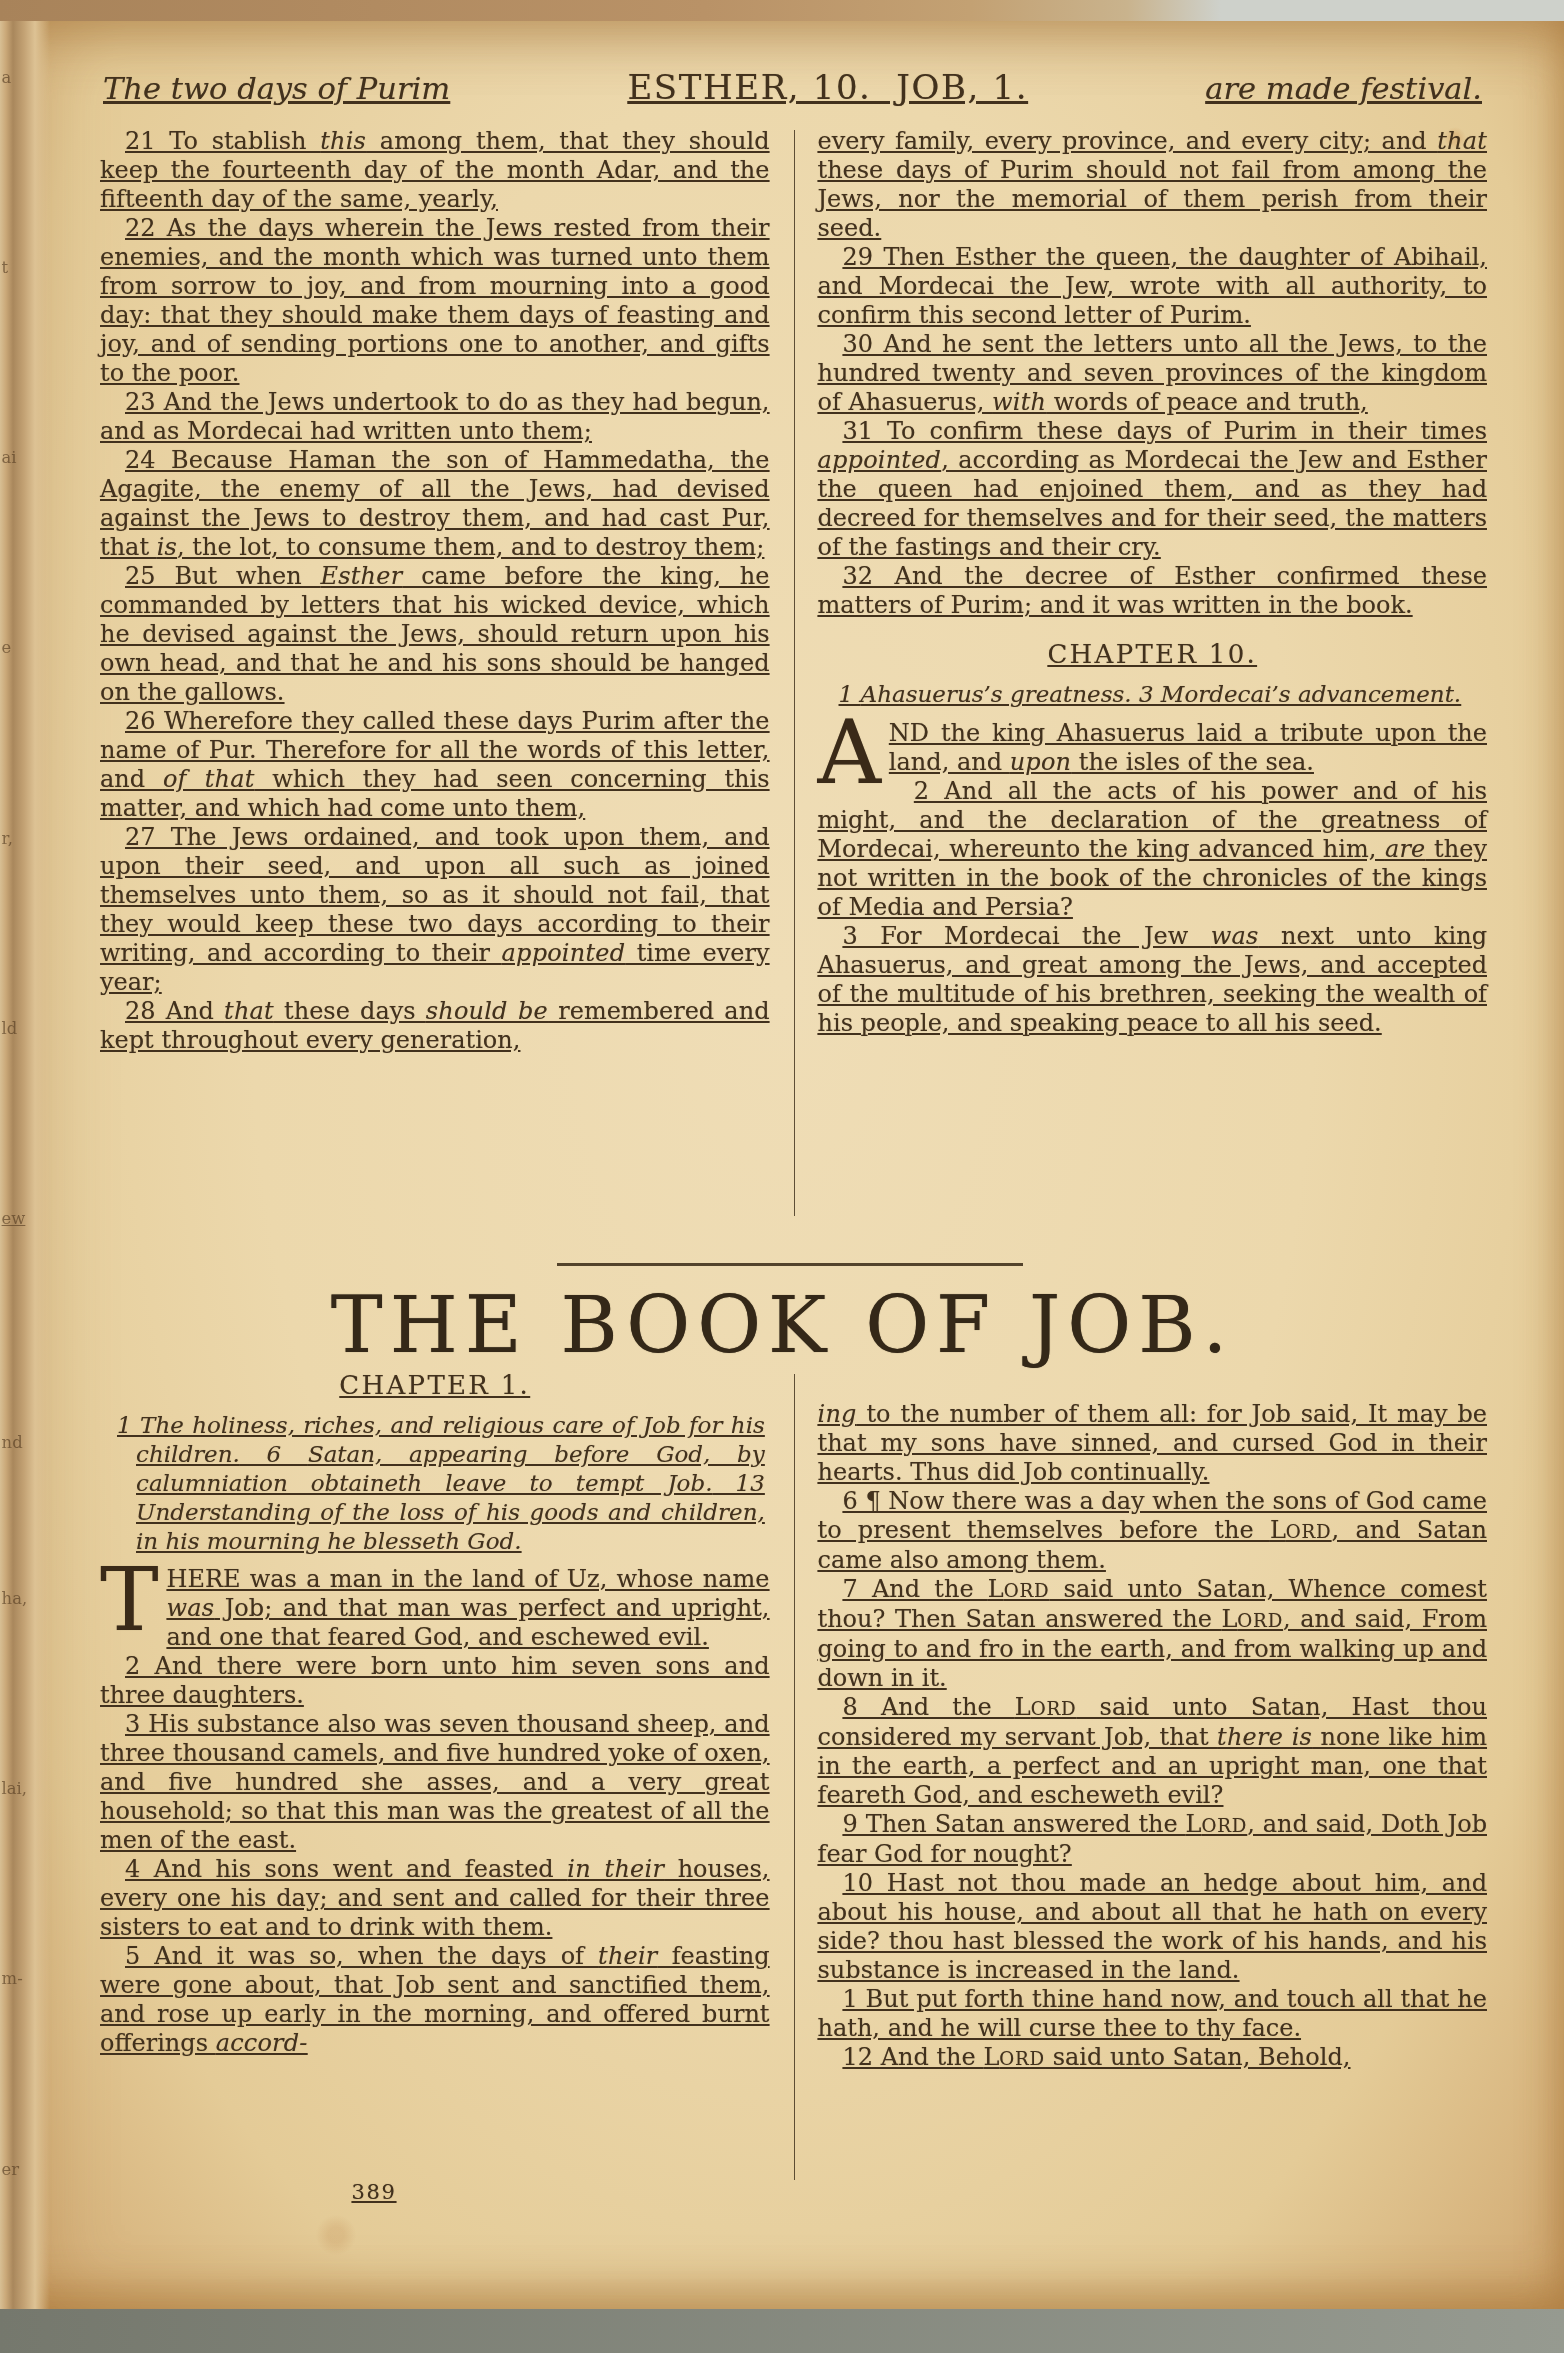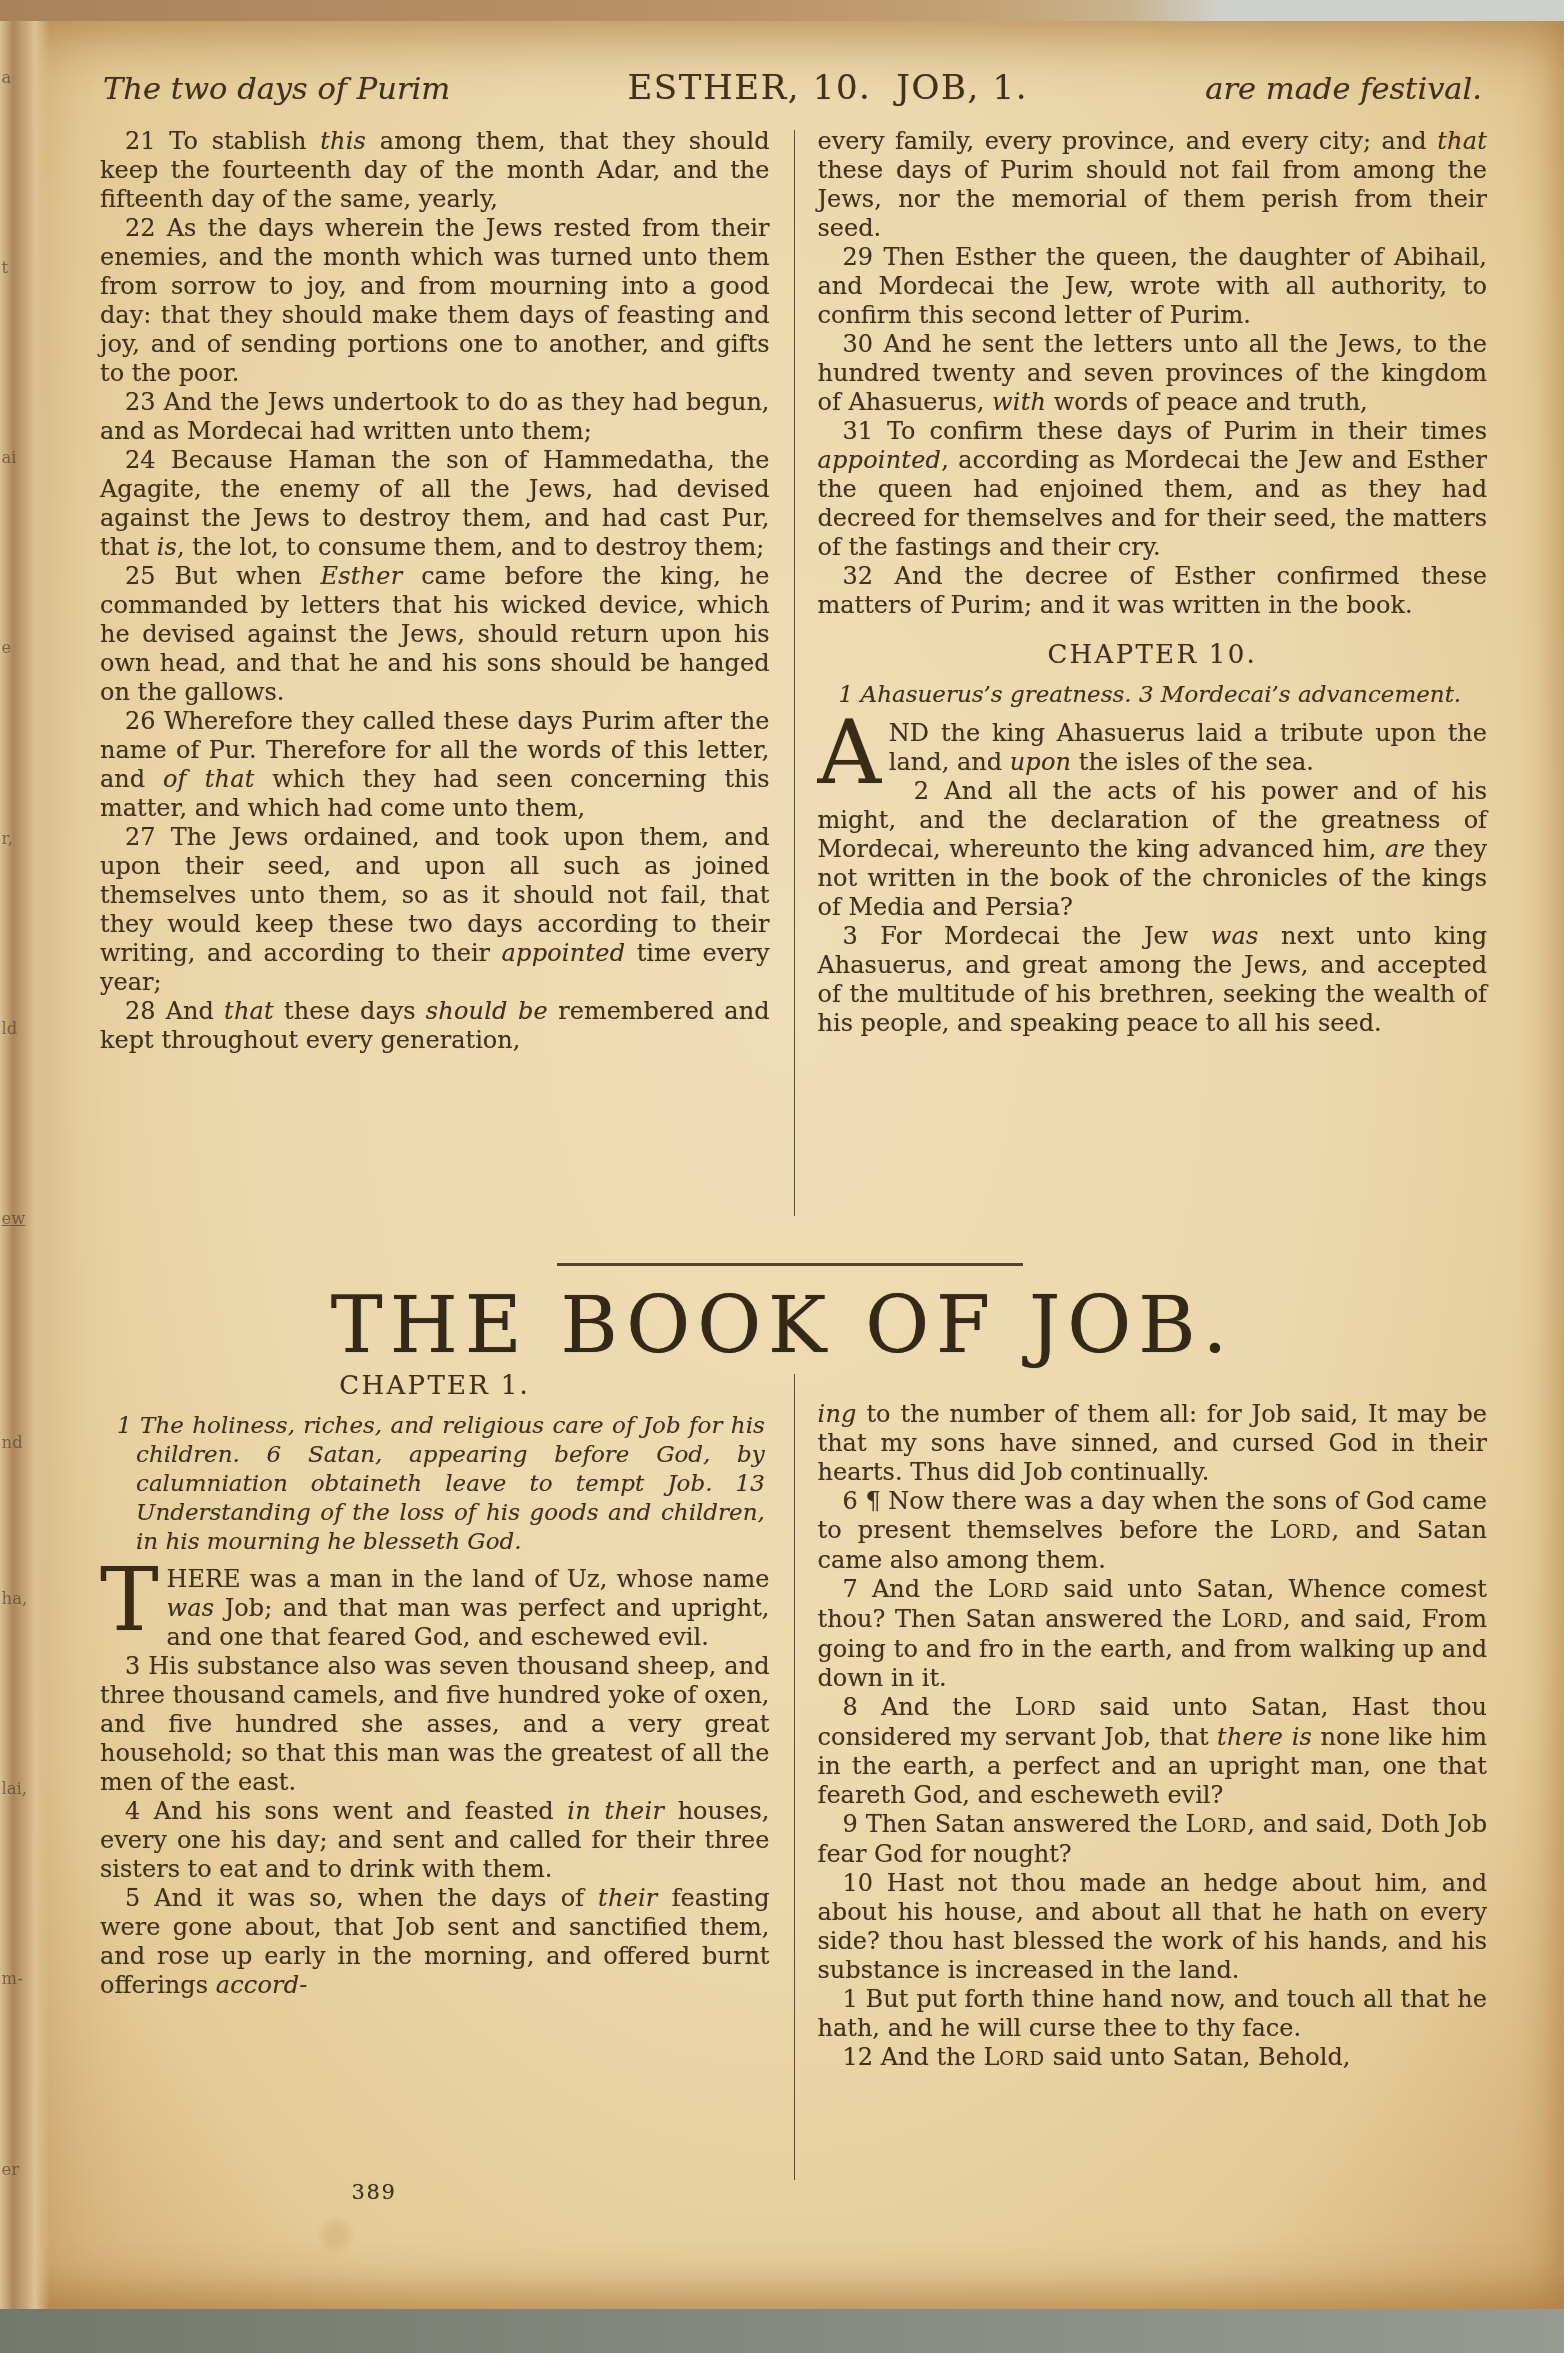--- a/index.html
+++ b/index.html
@@ -24,21 +24,21 @@
   }
   
   .spine{
     position:absolute;left:0;top:21px;bottom:45px;width:50px;
     background:linear-gradient(to right,#d8bf94 0%,#caa878 12%,#a9875c 26%,#c3a274 48%,#ddc294 70%,rgba(228,205,159,0) 100%);
   }
   .spine .frag{
     position:absolute;left:1.6px;color:rgba(80,56,30,.62);font-size:16.4px;
     filter:blur(0.5px);white-space:nowrap;
   }
-  .ink{color:#42311d;}
+  .ink{color:#42311d;text-decoration:underline;}
   
   .header{
     position:absolute;top:67px;left:103px;width:1379px;
     display:flex;align-items:baseline;justify-content:space-between;
     text-shadow:0 0 0.8px rgba(66,49,29,.45);
   }
   .header .side{font-style:italic;font-size:30.5px;}
   .header .center{font-size:34px;letter-spacing:1.6px;white-space:pre;}
   
   .cols{
@@ -141,20 +141,21 @@
 
   <div class="rule"></div>
   <div class="book-title">THE BOOK OF JOB.</div>
 
   <div class="cols job-cols ink">
     <div class="col">
       <h2 class="chap-head first" style="font-weight:normal;">CHAPTER 1.</h2>
       <p class="summary hang">1 <i>The holiness, riches, and religious care of Job for his children.</i>  6 <i>Satan, appearing before God, by calumniation obtaineth leave to tempt Job.</i>  13 <i>Understanding of the loss of his goods and children, in his mourning he blesseth God.</i></p>
       <div>
           <p class="verse cont"><span class="dropcap">T</span>HERE was a man in the land of Uz, whose name <i>was</i> Job; and that man was perfect and upright, and one that feared God, and eschewed evil.</p>
+          <p class="verse">2 And there were born unto him seven sons and three daughters.</p>
           <p class="verse">3 His substance also was seven thousand sheep, and three thousand camels, and five hundred yoke of oxen, and five hundred she asses, and a very great household; so that this man was the greatest of all the men of the east.</p>
           <p class="verse">4 And his sons went and feasted <i>in their</i> houses, every one his day; and sent and called for their three sisters to eat and to drink with them.</p>
           <p class="verse">5 And it was so, when the days of <i>their</i> feasting were gone about, that Job sent and sanctified them, and rose up early in the morning, and offered burnt offerings <i>accord-</i></p>
         </div>
     </div>
     <div class="col right">
         <p class="verse cont"><i>ing</i> to the number of them all: for Job said, It may be that my sons have sinned, and cursed God in their hearts.  Thus did Job continually.</p>
         <p class="verse">6 ¶ Now there was a day when the sons of God came to present themselves before the <span class="lord">L<span class="ord">ORD</span></span>, and Satan came also among them.</p>
         <p class="verse">7 And the <span class="lord">L<span class="ord">ORD</span></span> said unto Satan, Whence comest thou? Then Satan answered the <span class="lord">L<span class="ord">ORD</span></span>, and said, From going to and fro in the earth, and from walking up and down in it.</p>
         <p class="verse">8 And the <span class="lord">L<span class="ord">ORD</span></span> said unto Satan, Hast thou considered my servant Job, that <i>there is</i> none like him in the earth, a perfect and an upright man, one that feareth God, and escheweth evil?</p>

